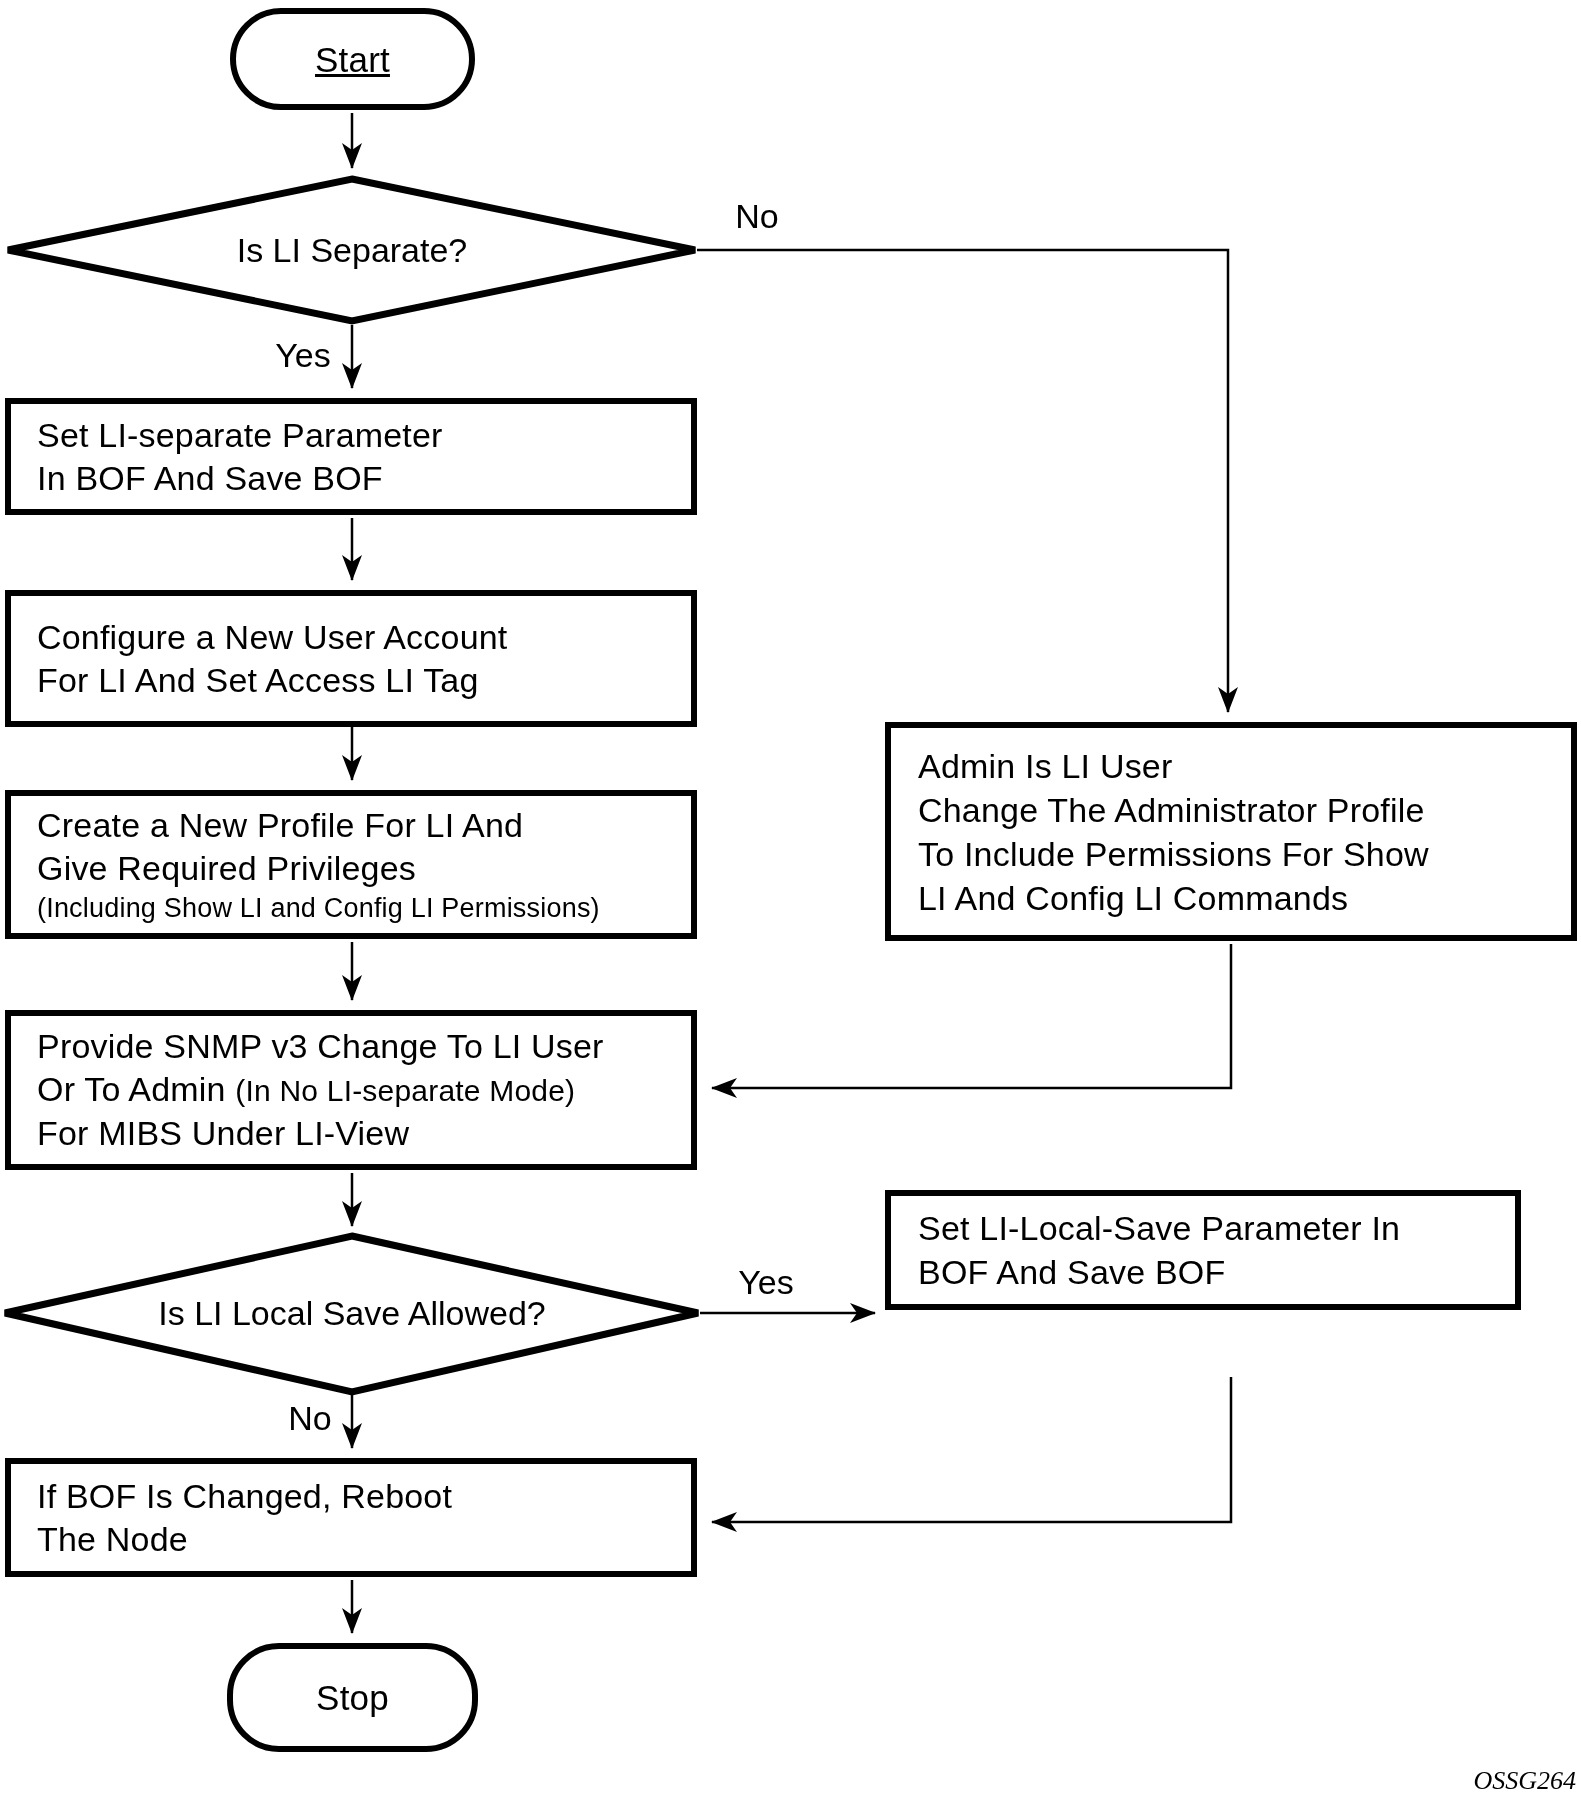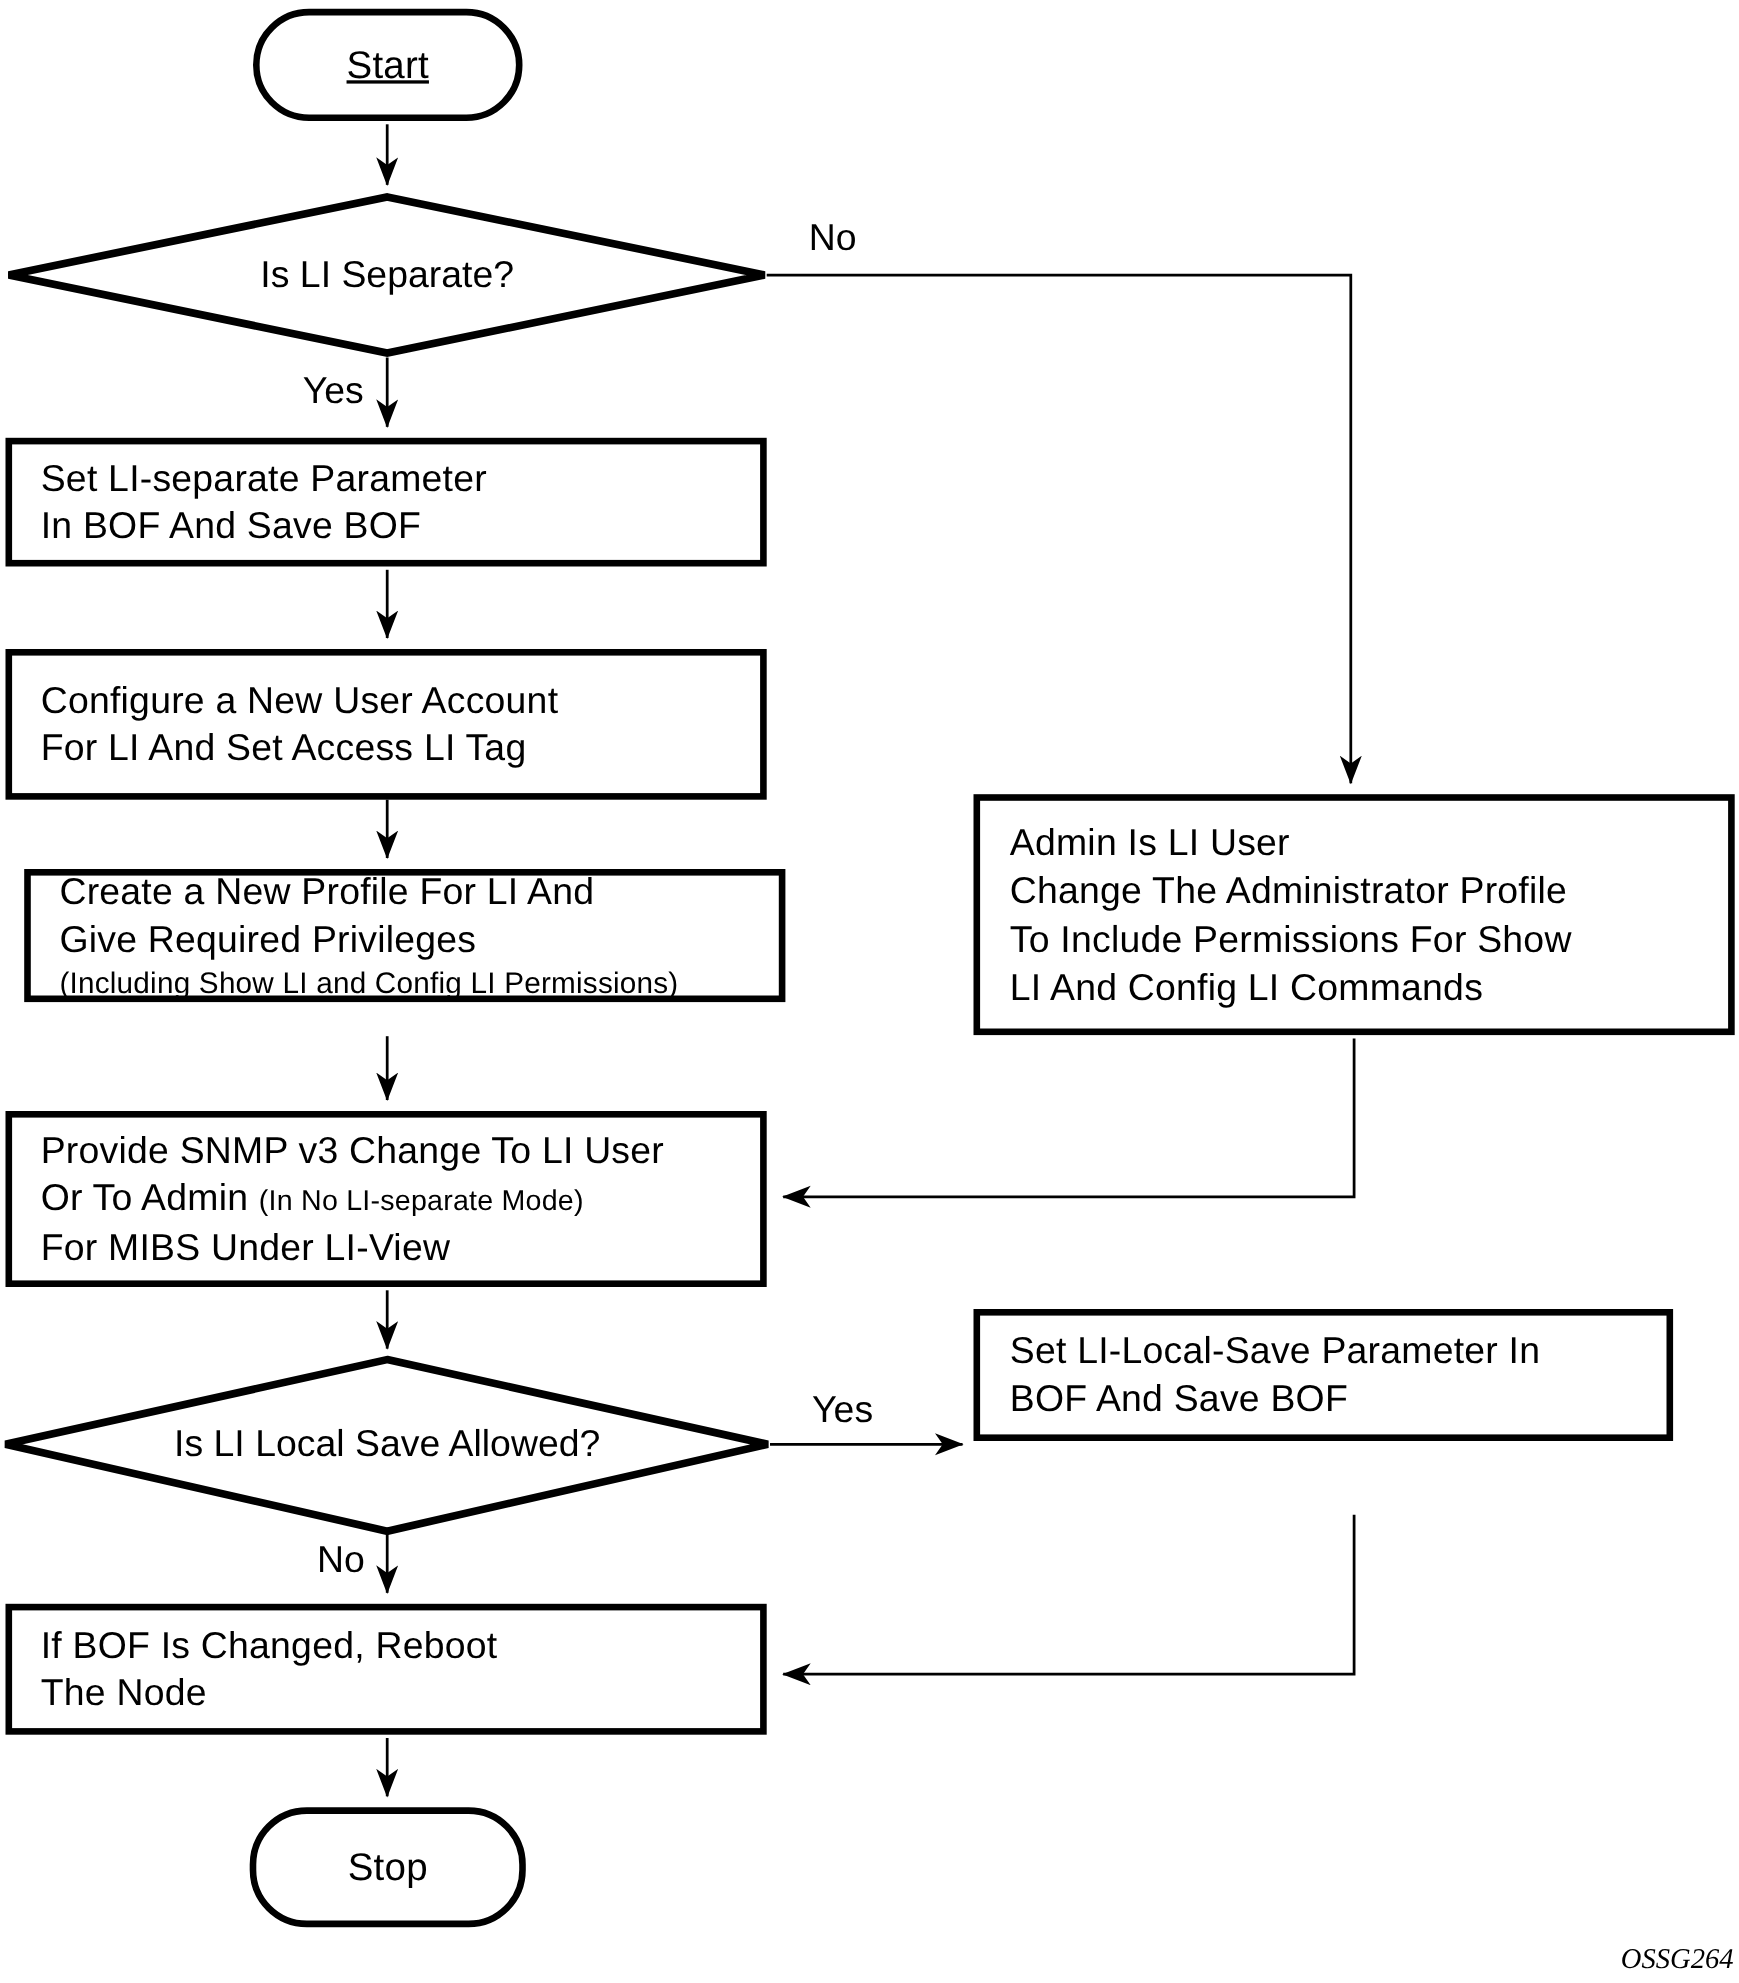--- a/index.html
+++ b/index.html
@@ -26,21 +26,21 @@
   }
   .terminal {
     border-radius: 52px;
     align-items: center;
     justify-content: center;
     font-size: 35px;
   }
   .proc { padding-left: 26px; padding-right: 10px; }
   .proc-r { padding-left: 27px; padding-right: 10px; line-height: 44px; }
   .small-note { font-size: 27px; line-height: 36px; }
-  .inline-note { font-size: 26px; }
+  .inline-note { font-size: 30px; }
   .dlabel {
     position: absolute;
     text-align: center;
     font-size: 34px;
     background: transparent;
   }
   .branch-label {
     position: absolute;
     font-size: 34px;
     text-align: center;
@@ -106,21 +106,21 @@
   <div class="node proc" style="left:5px; top:398px; width:692px; height:117px;">
     <div>Set LI-separate Parameter</div>
     <div>In BOF And Save BOF</div>
   </div>
 
   <div class="node proc" style="left:5px; top:590px; width:692px; height:137px;">
     <div>Configure a New User Account</div>
     <div>For LI And Set Access LI Tag</div>
   </div>
 
-  <div class="node proc" style="left:22px; top:790px; width:692px; height:121px;">
+  <div class="node proc" style="left:5px; top:790px; width:692px; height:149px;">
     <div>Create a New Profile For LI And</div>
     <div>Give Required Privileges</div>
     <div class="small-note">(Including Show LI and Config LI Permissions)</div>
   </div>
 
   <div class="node proc" style="left:5px; top:1010px; width:692px; height:160px;">
     <div>Provide SNMP v3 Change To LI User</div>
     <div>
       <span>Or To Admin </span><span class="inline-note">(In No LI-separate Mode)</span>
     </div>

